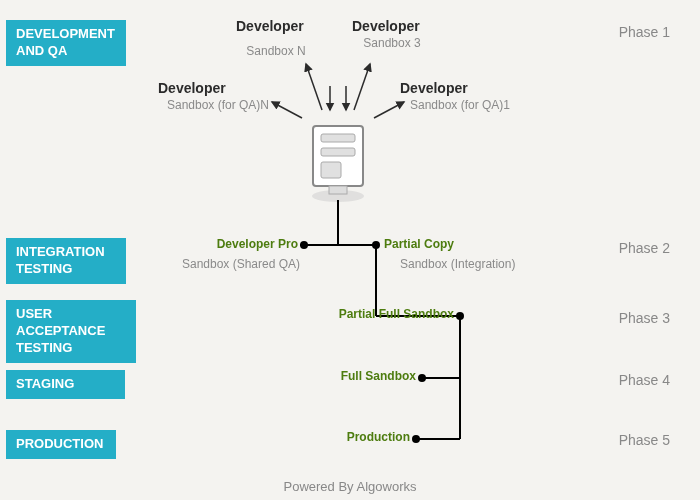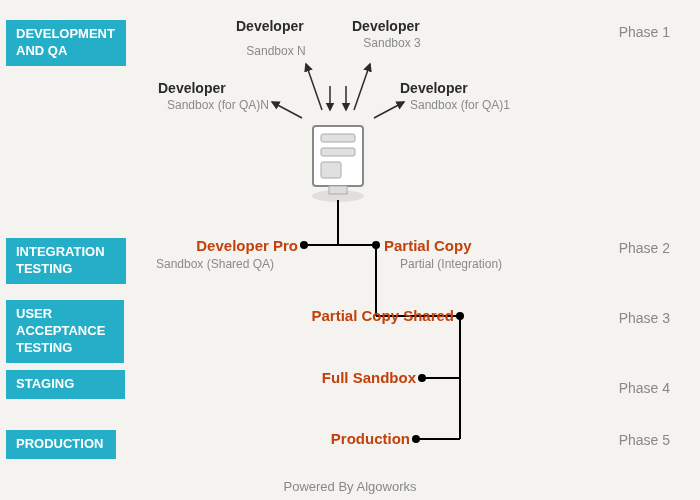--- a/index.html
+++ b/index.html
@@ -33,23 +33,23 @@
     text-align: left;
   }
   .dev-sub {
     position: absolute;
     color: #8a8a8a;
     font-size: 12px;
     text-align: center;
   }
   .node-title {
     position: absolute;
-    color: #c2410c;
+    color: #4d7c0f;
     font-weight: 700;
-    font-size: 15px;
+    font-size: 12px;
   }
   .node-sub {
     position: absolute;
     color: #8a8a8a;
     font-size: 12px;
   }
   .dot {
     position: absolute;
     width: 8px;
     height: 8px;
@@ -70,29 +70,29 @@
     left: 0; top: 0;
   }
 </style>
 </head>
 <body>
 
 <div class="phase-tag" style="top:20px; left:6px; width:120px; white-space:pre-line;">DEVELOPMENT
 AND QA</div>
 <div class="phase-tag" style="top:212px; left:6px; width:120px; white-space:pre-line;margin-top:26px;">INTEGRATION
 TESTING</div>
-<div class="phase-tag" style="top:300px; left:6px; width:118px; white-space:pre-line;">USER ACCEPTANCE
+<div class="phase-tag" style="top:300px; left:6px; width:130px; white-space:pre-line;">USER ACCEPTANCE
 TESTING</div>
 <div class="phase-tag" style="top:370px; left:6px; width:119px;">STAGING</div>
 <div class="phase-tag" style="top:430px; left:6px; width:110px;">PRODUCTION</div>
 
 <div class="phase-num" style="top:24px; right:30px;">Phase 1</div>
 <div class="phase-num" style="top:240px; right:30px;">Phase 2</div>
 <div class="phase-num" style="top:310px; right:30px;">Phase 3</div>
-<div class="phase-num" style="top:372px; right:30px;margin-top:8px;">Phase 4</div>
+<div class="phase-num" style="top:372px; right:30px;">Phase 4</div>
 <div class="phase-num" style="top:432px; right:30px;">Phase 5</div>
 
 <div class="dev-title" style="top:18px; left:236px; width:80px;">Developer</div>
 <div class="dev-sub" style="top:44px; left:236px; width:80px;">Sandbox N</div>
 
 <div class="dev-title" style="top:18px; left:352px; width:80px;">Developer</div>
 <div class="dev-sub" style="top:36px; left:352px; width:80px;">Sandbox 3</div>
 
 <div class="dev-title" style="top:80px; left:158px; width:120px;">Developer</div>
 <div class="dev-sub" style="top:98px; left:158px; width:120px;">Sandbox (for QA)N</div>
@@ -133,28 +133,28 @@
 
   <line x1="376" y1="245" x2="376" y2="316" stroke="#000" stroke-width="2"></line>
   <line x1="376" y1="316" x2="460" y2="316" stroke="#000" stroke-width="2"></line>
   <line x1="460" y1="316" x2="460" y2="378" stroke="#000" stroke-width="2"></line>
   <line x1="420" y1="378" x2="460" y2="378" stroke="#000" stroke-width="2"></line>
   <line x1="460" y1="378" x2="460" y2="439" stroke="#000" stroke-width="2"></line>
   <line x1="414" y1="439" x2="460" y2="439" stroke="#000" stroke-width="2"></line>
 </svg>
 
 <div class="node-title" style="top:237px; left:188px; text-align:right; width:110px;">Developer Pro</div>
-<div class="node-sub" style="top:257px; left:156px; text-align:left; width:130px;">Sandbox (Shared QA)</div>
+<div class="node-sub" style="top:257px; left:176px; text-align:center; width:130px;">Sandbox (Shared QA)</div>
 <div class="dot" style="top:241px; left:300px;"></div>
 
 <div class="node-title" style="top:237px; left:384px;">Partial Copy</div>
-<div class="node-sub" style="top:257px; left:400px;">Partial (Integration)</div>
+<div class="node-sub" style="top:257px; left:400px;">Sandbox (Integration)</div>
 <div class="dot" style="top:241px; left:372px;"></div>
 
-<div class="node-title" style="top:307px; left:284px; text-align:right; width:170px;">Partial Copy Shared</div>
+<div class="node-title" style="top:307px; left:284px; text-align:right; width:170px;">Partial Full Sandbox</div>
 <div class="dot" style="top:312px; left:456px;"></div>
 
 <div class="node-title" style="top:369px; left:300px; text-align:right; width:116px;">Full Sandbox</div>
 <div class="dot" style="top:374px; left:418px;"></div>
 
 <div class="node-title" style="top:430px; left:300px; text-align:right; width:110px;">Production</div>
 <div class="dot" style="top:435px; left:412px;"></div>
 
 <div class="footer">Powered By Algoworks</div>
 

